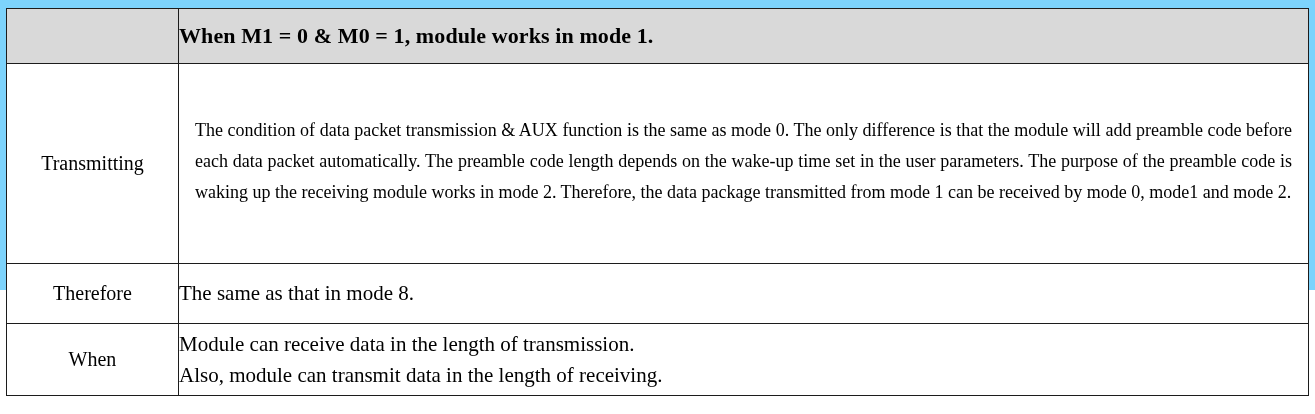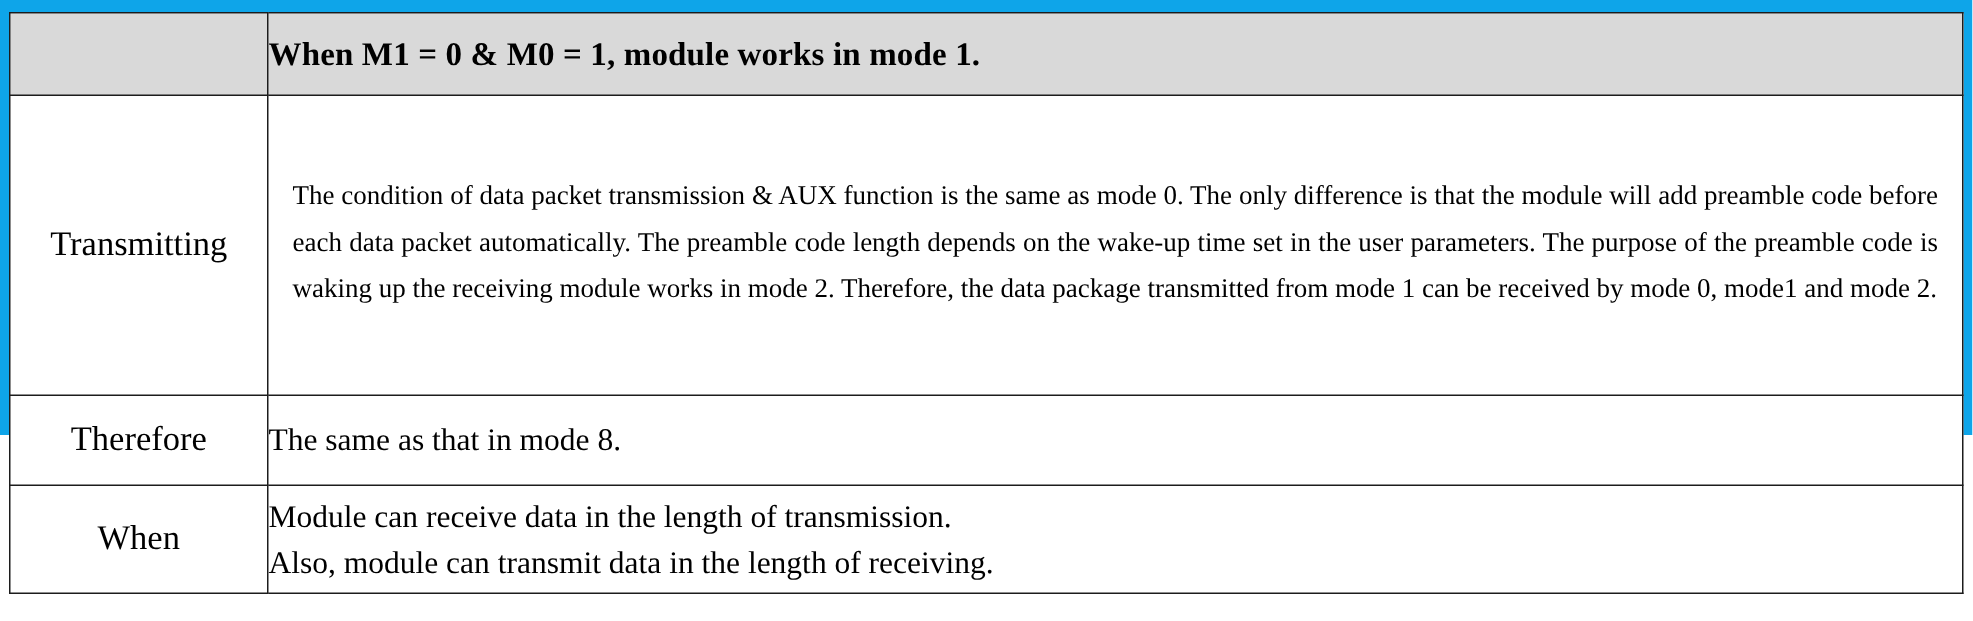--- a/index.html
+++ b/index.html
@@ -12,21 +12,21 @@
     height: 414px;
     overflow: hidden;
     font-family: "Liberation Serif", "DejaVu Serif", serif;
     color: #000000;
   }
 
   .sheet {
     position: relative;
     width: 1315px;
     height: 290px;
-    background: #0ea5e9;
+    background: #7dd3fc;
   }
 
   table.mode-table {
     position: absolute;
     left: 6px;
     top: 8px;
     width: 1302px;
     border-collapse: collapse;
     table-layout: fixed;
     background: #ffffff;
@@ -53,21 +53,21 @@
     font-weight: bold;
     font-size: 22px;
     letter-spacing: 0.1px;
     line-height: 54px;
     white-space: nowrap;
   }
 
   
   .row-label {
     text-align: center;
-    font-size: 23px;
+    font-size: 20px;
     line-height: 1.25;
   }
 
   
   .cell-body {
     padding: 14px 16px 14px 16px;
     font-size: 18px;
     line-height: 31px;
     text-align: justify;
     text-justify: inter-word;

